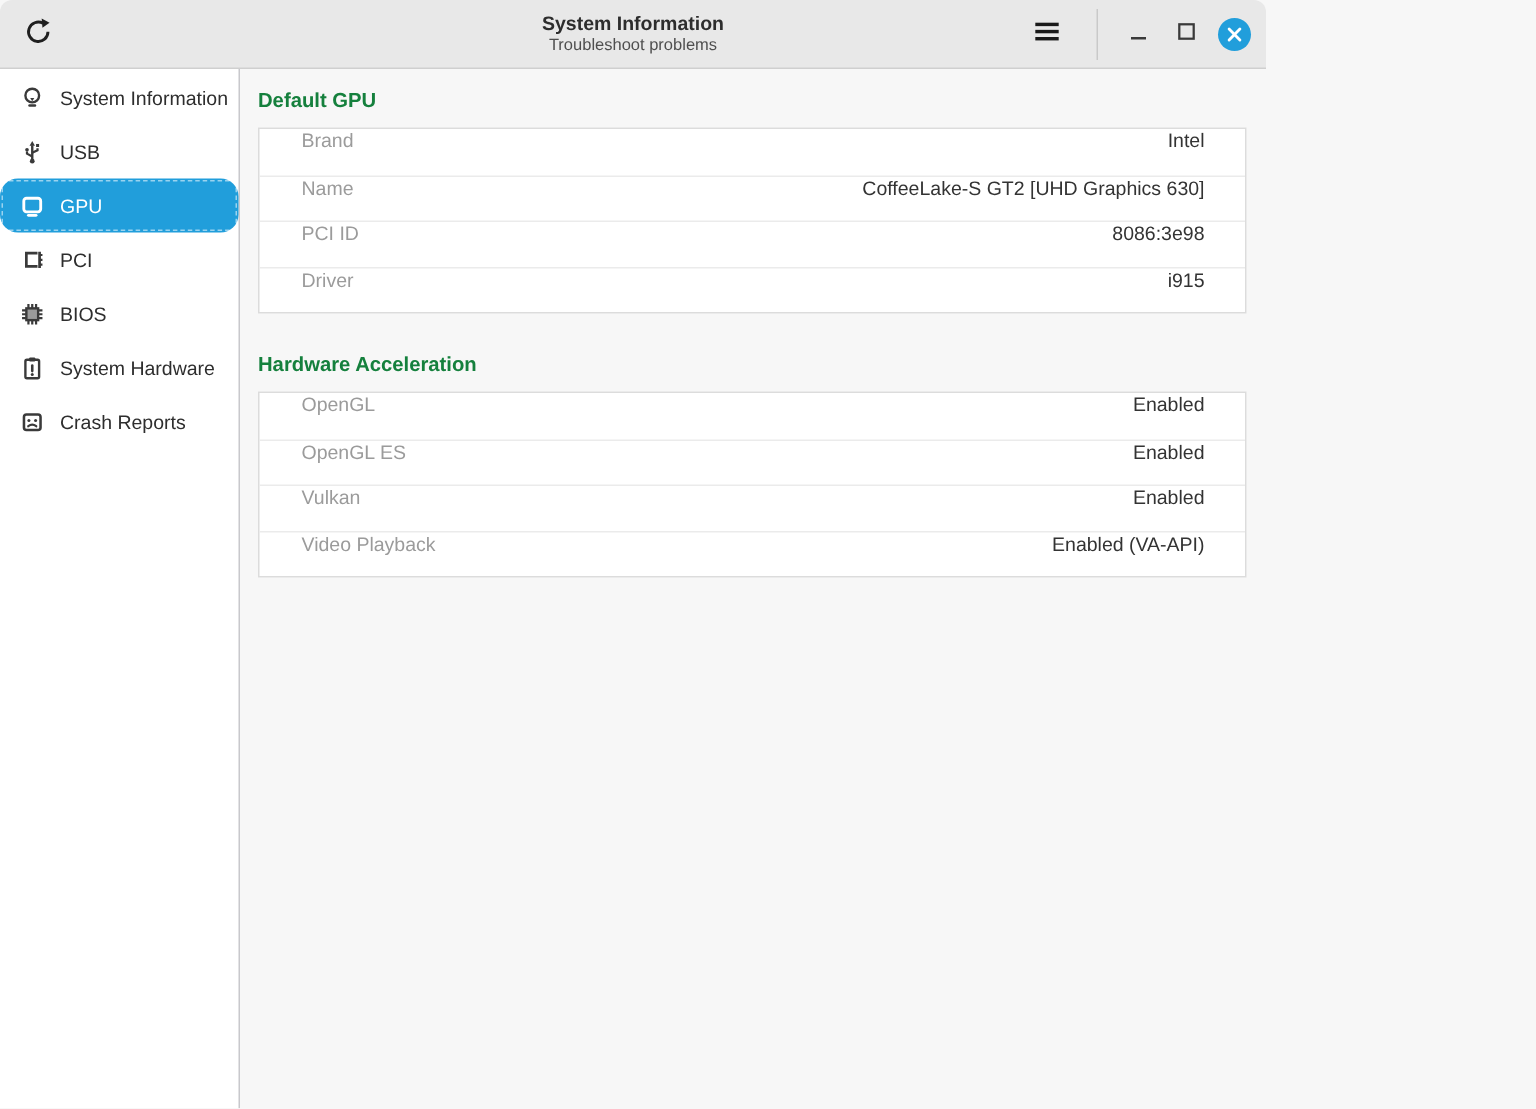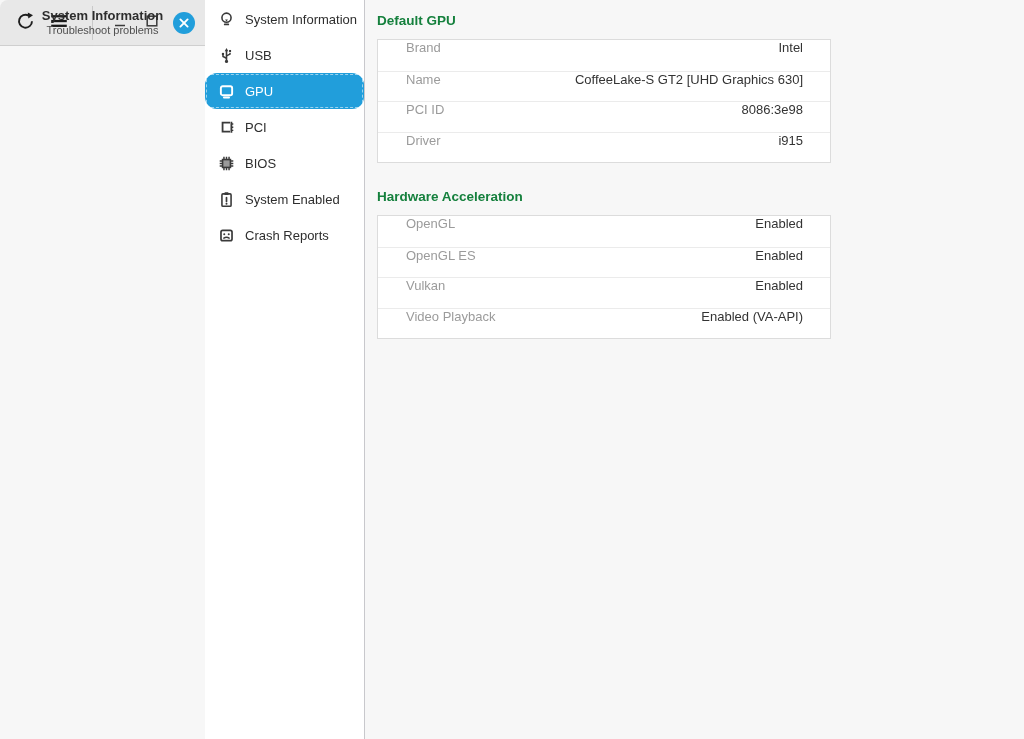--- a/index.html
+++ b/index.html
@@ -4,21 +4,21 @@
 <style>
   * { margin: 0; padding: 0; box-sizing: border-box; }
   html, body { width: 1024px; height: 739px; overflow: hidden; }
   body {
     font-family: "Liberation Sans", "DejaVu Sans", sans-serif;
     background: #f7f7f7;
     color: #2d2d2d;
   }
   .window {
     width: 844px; height: 739px;
-    display: flex; flex-direction: row;
+    display: flex; flex-direction: column;
     border-radius: 8px 8px 0 0;
     overflow: hidden;
     background: #f7f7f7;
   }
   
   .titlebar {
     position: relative;
     height: 46px;
     flex: 0 0 46px;
     background: #e8e8e8;
@@ -245,21 +245,21 @@
         </div>
         <div class="nav-item">
           <span class="icon">
             <svg width="17" height="17" viewBox="0 0 16 16">
               <rect x="3.7" y="2.7" width="8.6" height="11.6" rx="1" fill="none" stroke="currentColor" stroke-width="1.5"></rect>
               <rect x="6.1" y="1.2" width="3.8" height="2.6" rx="0.6" fill="currentColor"></rect>
               <line x1="8" y1="6.3" x2="8" y2="9.8" stroke="currentColor" stroke-width="1.6" stroke-linecap="round"></line>
               <circle cx="8" cy="11.9" r="0.95" fill="currentColor"></circle>
             </svg>
           </span>
-          <span class="nav-label">System Enabled</span>
+          <span class="nav-label">System Hardware</span>
         </div>
         <div class="nav-item">
           <span class="icon">
             <svg width="17" height="17" viewBox="0 0 16 16">
               <rect x="2.8" y="3.1" width="10.4" height="9.8" rx="1.6" fill="none" stroke="currentColor" stroke-width="1.6"></rect>
               <circle cx="5.9" cy="6.9" r="0.95" fill="currentColor"></circle>
               <circle cx="10.1" cy="6.9" r="0.95" fill="currentColor"></circle>
               <path d="M5.5 10.5 Q8 8.6 10.5 10.5" fill="none" stroke="currentColor" stroke-width="1.4" stroke-linecap="round"></path>
             </svg>
           </span>

